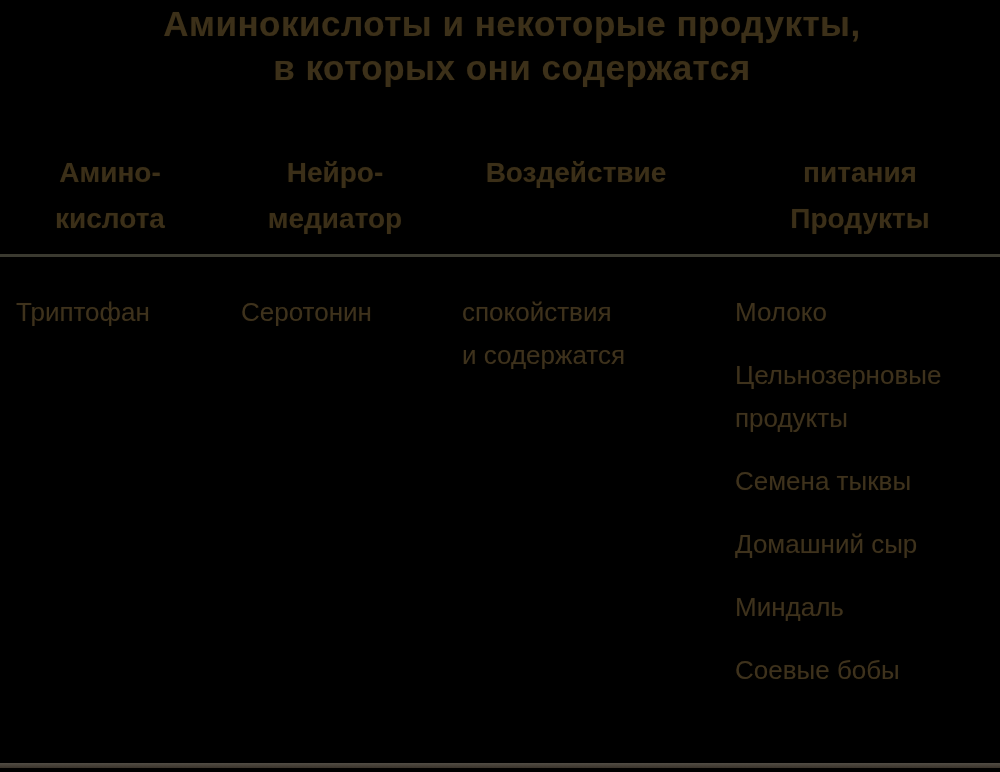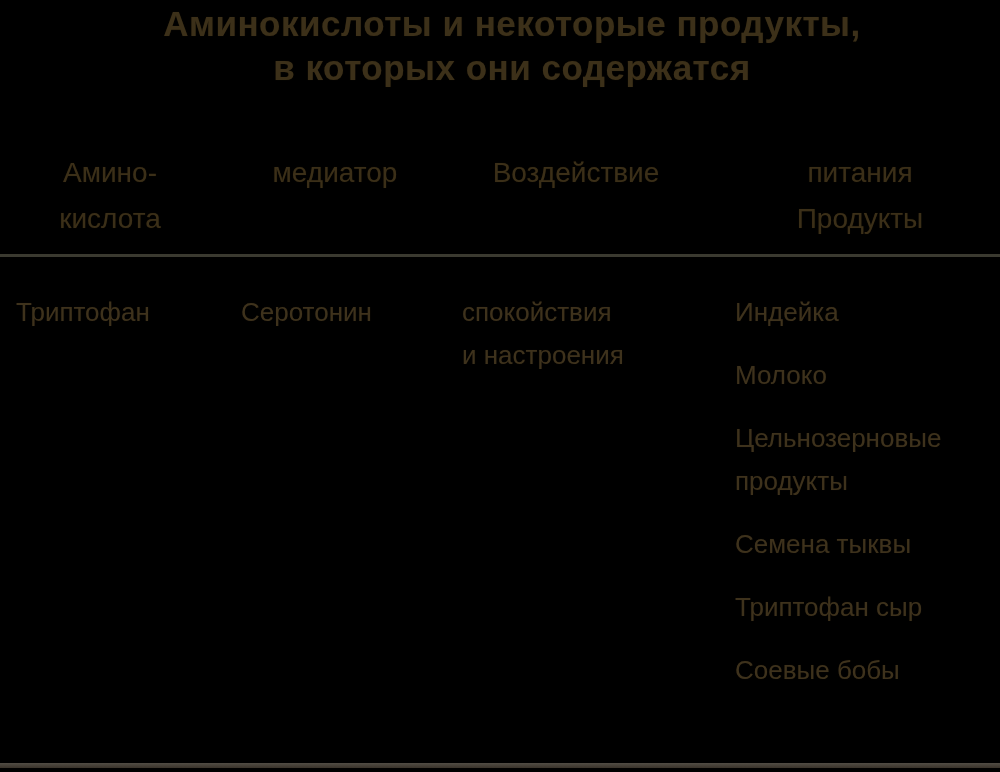--- a/index.html
+++ b/index.html
@@ -33,21 +33,21 @@
     top: 150px;
     left: 0;
     width: 1000px;
     display: grid;
     grid-template-columns: 220px 230px 270px 280px;
   }
   .header-cell {
     text-align: center;
     color: #3b2f18;
     font-size: 28px;
-    font-weight: normal;
+    font-weight: bold;
     line-height: 46px;
     text-shadow: 0 0 1px #1a1408;
   }
   .header-cell.col3 { padding-right: 18px; }
   .divider-top {
     position: absolute;
     top: 254px;
     left: 0;
     width: 1000px;
     height: 3px;
@@ -92,20 +92,21 @@
     <div>Аминокислоты и некоторые продукты,</div>
     <div>в которых они содержатся</div>
   </div>
 
   <div class="header-row">
     <div class="header-cell">
       <div>Амино-</div>
       <div>кислота</div>
     </div>
     <div class="header-cell">
+      <div>Нейро-</div>
       <div>медиатор</div>
     </div>
     <div class="header-cell col3">
       <div>Воздействие</div>
     </div>
     <div class="header-cell">
       <div>питания</div>
       <div>Продукты</div>
     </div>
   </div>
@@ -114,27 +115,27 @@
 
   <div class="body-row">
     <div class="cell-amino">
       <span>Триптофан</span>
     </div>
     <div class="cell-neuro">
       <span>Серотонин</span>
     </div>
     <div class="cell-effect">
       <div class="effect-line">спокойствия</div>
-      <div class="effect-line">и настроения</div>
+      <div class="effect-line">и содержатся</div>
     </div>
     <div class="cell-products">
-      <div class="product-item">Индейка</div>
       <div class="product-item">Молоко</div>
       <div class="product-item">Цельнозерновые продукты</div>
       <div class="product-item">Семена тыквы</div>
-      <div class="product-item">Триптофан сыр</div>
+      <div class="product-item">Домашний сыр</div>
+      <div class="product-item">Миндаль</div>
       <div class="product-item">Соевые бобы</div>
     </div>
   </div>
 
   <div class="divider-bottom"></div>
 
 </div>
 
 </body></html>

